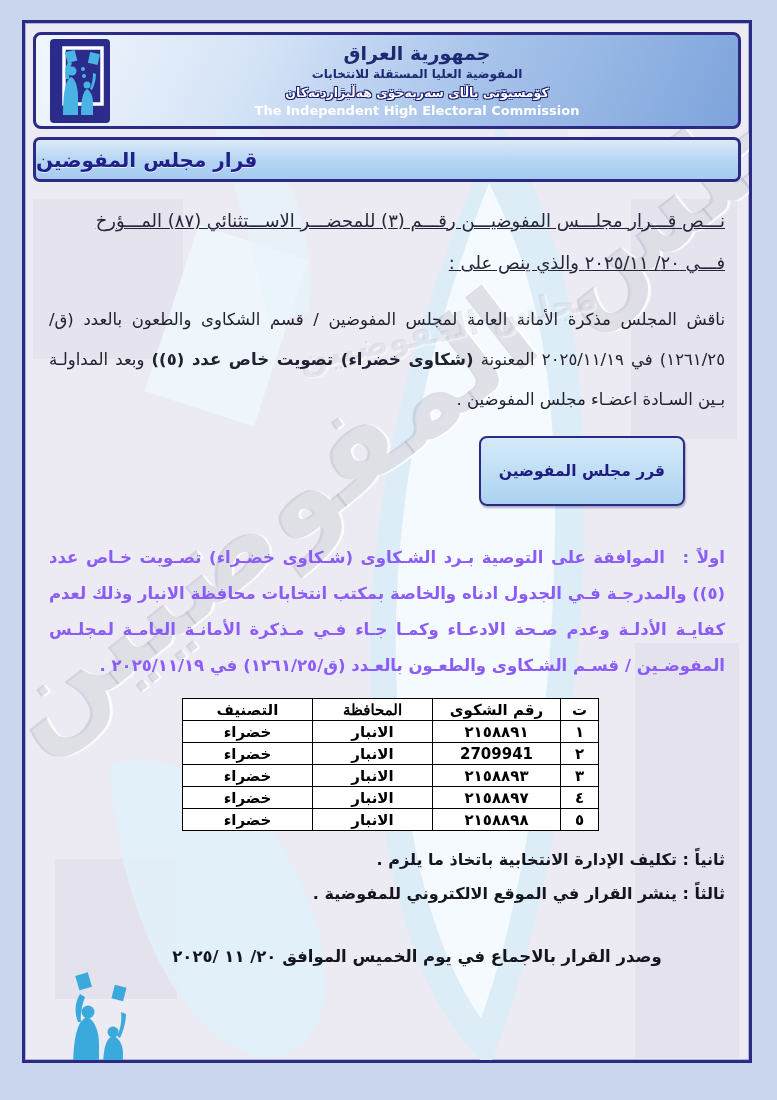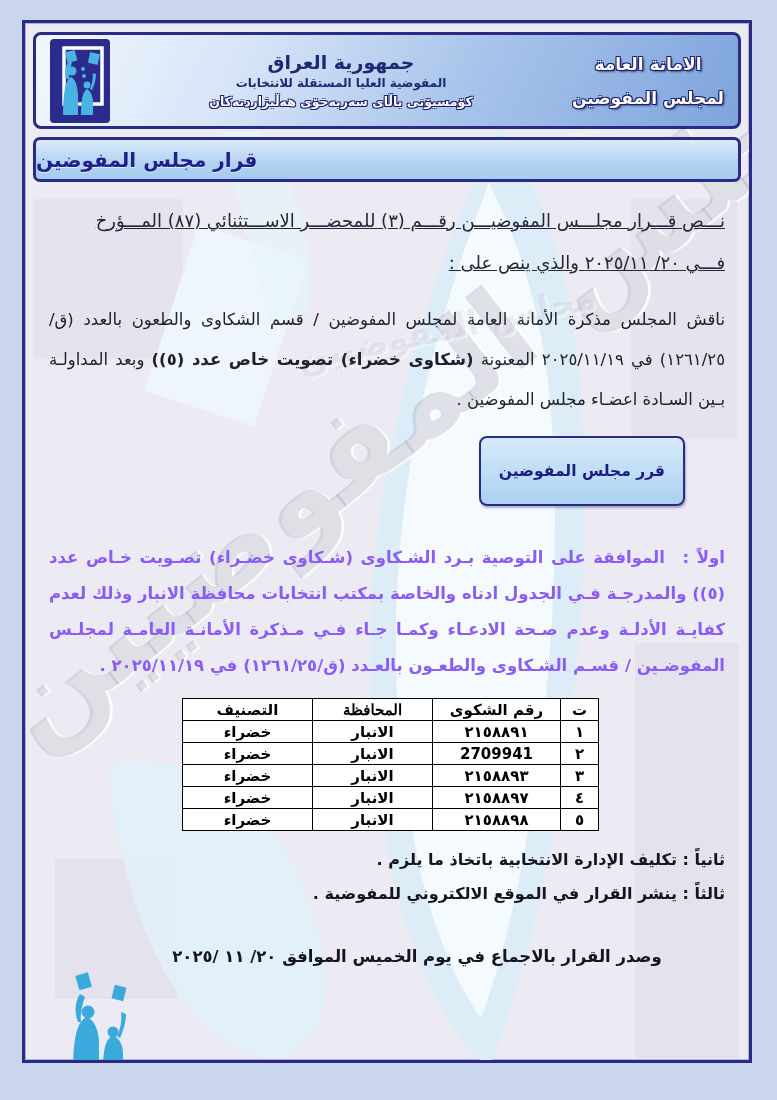--- a/index.html
+++ b/index.html
@@ -115,29 +115,26 @@
       <path d="M210 70 C 260 120 300 200 290 290 L 250 300 C 230 210 210 140 190 90 Z" fill="#e8f3fb" opacity="0.7"></path>
     </svg>
     <div class="wm-text big">مجلس المفوضيين</div>
     <div class="wm-text small">مجلس المفوضيين</div>
   </div>
 
   <div class="layer-content">
 
     <div class="header-band">
 
-      <div class="hdr-right">
-        <div class="l">الامانة العامة</div>
-        <div class="l">لمجلس المفوضين</div>
-      </div>
 
       <div class="hdr-center">
         <div class="c1">جمهورية العراق</div>
         <div class="c2">المفوضية العليا المستقلة للانتخابات</div>
         <div class="c3">كۆمسیۆنی باڵای سەربەخۆی هەڵبژاردنەکان</div>
+        <div class="c4">The Independent High Electoral Commission</div>
       </div>
 
       <svg class="hdr-logo" viewBox="0 0 60 84">
         <rect x="0" y="0" width="60" height="84" rx="4" fill="#2b2b8c"></rect>
         <rect x="14" y="9" width="38" height="56" fill="none" stroke="#ffffff" stroke-width="3.5"></rect>
         <rect x="16" y="12" width="10" height="11" fill="#49b4e4" transform="rotate(-14 21 17)"></rect>
         <rect x="39" y="14" width="10" height="11" fill="#49b4e4" transform="rotate(12 44 19)"></rect>
         <circle cx="33" cy="30" r="2" fill="#49b4e4"></circle>
         <circle cx="34" cy="37" r="2" fill="#49b4e4"></circle>
         <circle cx="22" cy="32" r="4.5" fill="#49b4e4"></circle>

